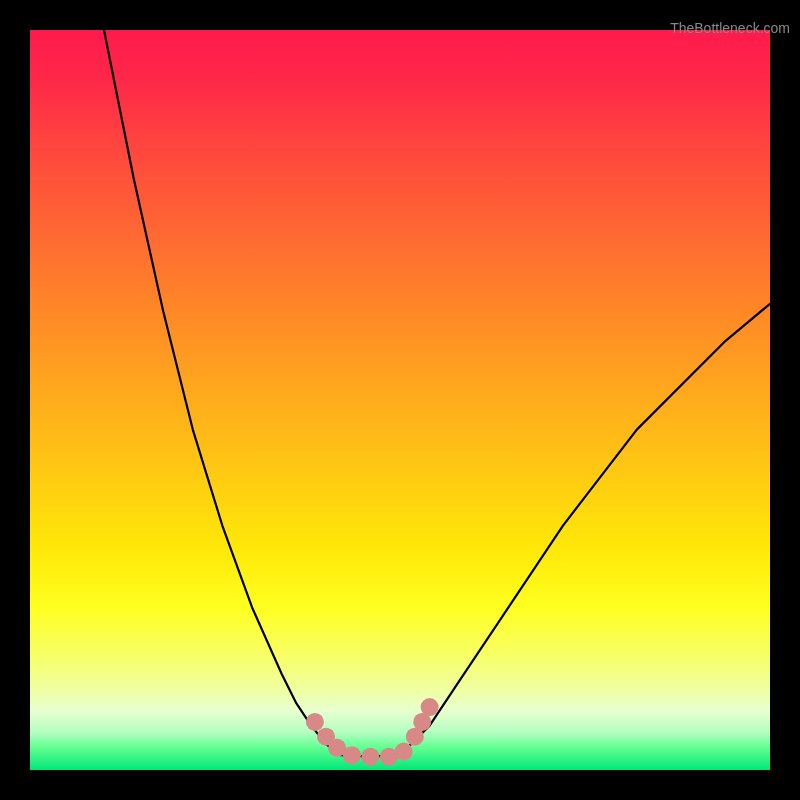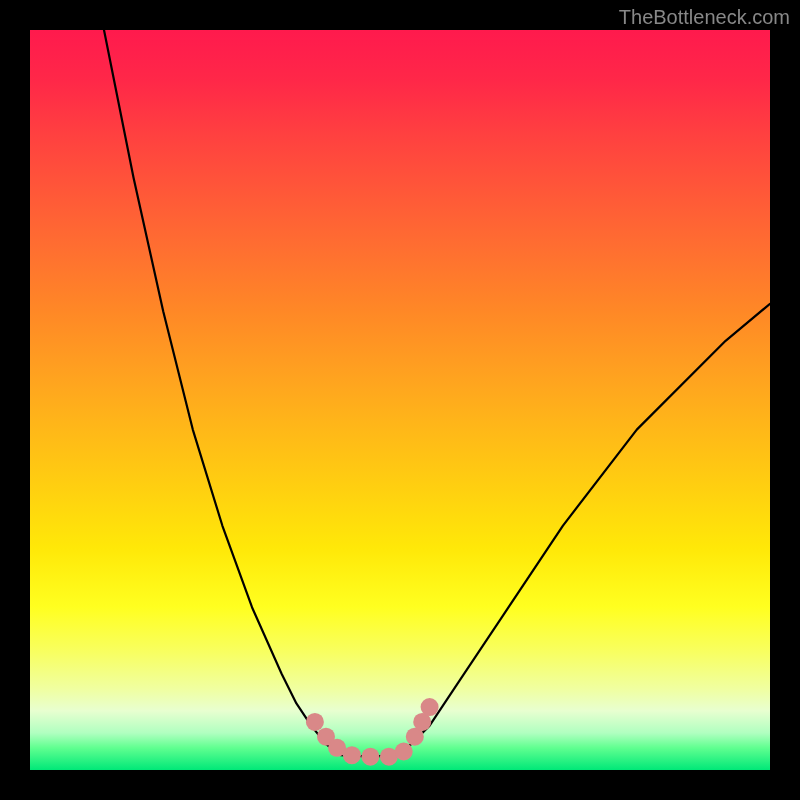--- a/index.html
+++ b/index.html
@@ -32,24 +32,24 @@
       #f8ff60 84%,
       #f0ffa0 89%,
       #e8ffd0 92%,
       #b0ffc0 95%,
       #60ff90 97%,
       #00e878 100%
     );
   }
   .watermark {
     position: absolute;
-    top: 6px;
+    top: 20px;
     right: 10px;
     color: #888;
-    font-size: 20px;
+    font-size: 14px;
     font-weight: 500;
     z-index: 10;
   }
   svg.curve {
     position: absolute;
     left: 0;
     top: 0;
     width: 740px;
     height: 740px;
     pointer-events: none;

